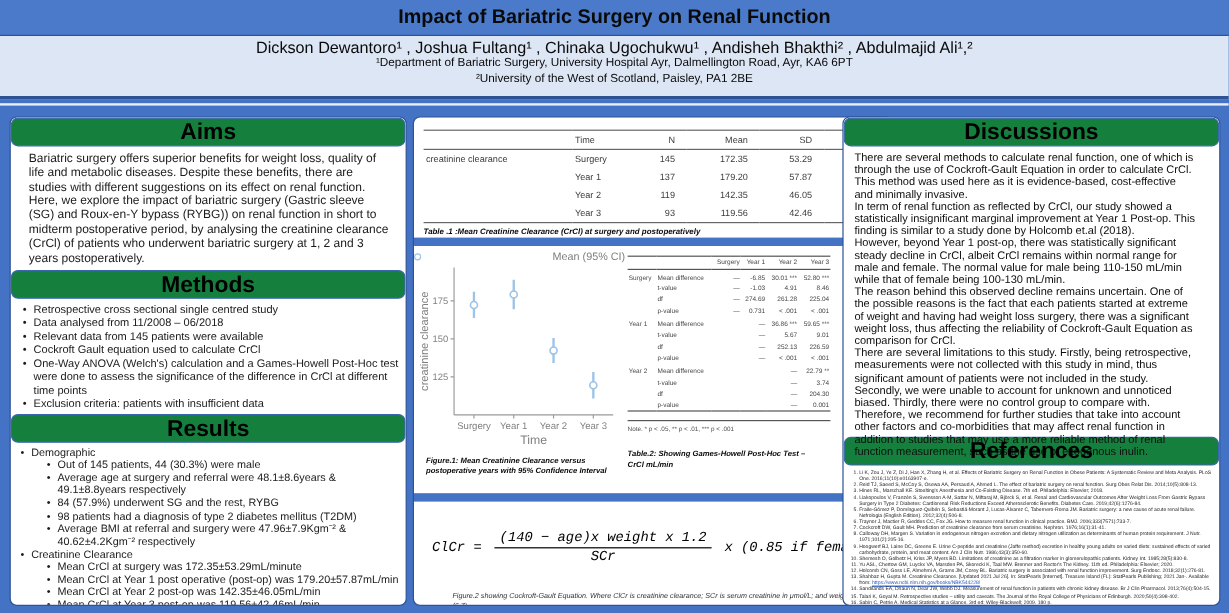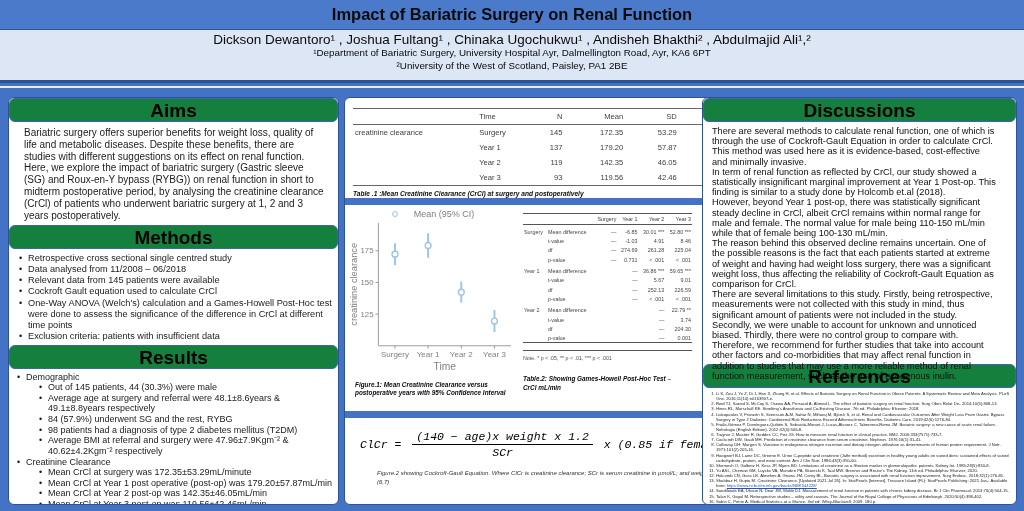--- a/index.html
+++ b/index.html
@@ -38,37 +38,37 @@
   .divider{height:7px;background:#4472c4}
   table.t1{width:100%;border-collapse:collapse;font-size:7.6px;color:#3c3c3c}
   table.t1 th{font-weight:normal;color:#3f3f3f;text-align:left;padding:3px 2px;border-top:1px solid #666;border-bottom:1px solid #666}
   table.t1 td{padding:3px 2px}
   table.t1 tr:last-child td{border-bottom:1px solid #666}
   table.t1 .num{text-align:right;padding-right:10px}
   .t1-caption{font-size:6.6px;font-weight:bold;font-style:italic;margin-top:4px;color:#0a0a0a}
 
   .mid-sectionB{height:206px;display:flex}
   .figblock{width:176px;padding-top:4px;display:flex;flex-direction:column}
-  .legend-row{display:flex;align-items:center;justify-content:center;gap:16px;font-size:9px;color:#7f7f7f;}
+  .legend-row{display:flex;align-items:center;justify-content:space-between;gap:16px;font-size:9px;color:#7f7f7f;}
   .legend-circle{width:6px;height:6px;border:1.2px solid #9dc3e6;border-radius:50%;background:#fff;display:inline-block}
   #chart-svg{display:block;margin:0 auto}
   .fig1-caption{font-size:6.4px;font-weight:bold;font-style:italic;color:#0a0a0a;padding:4px 8px 0 10px;line-height:1.3}
   .t2block{width:177px;padding:8px 6px 0 2px}
   table.t2{width:100%;border-collapse:collapse;font-size:5.4px;color:#474747}
   table.t2 th{font-weight:normal;text-align:left;padding:2px 1px;border-top:1.3px solid #555;border-bottom:1px solid #555;color:#3f3f3f}
   table.t2 td{padding:1.6px 1px}
   table.t2 .num{text-align:right}
   table.t2 tr.gstart td{padding-top:4px}
   table.t2 tbody{border-bottom:1px solid #555}
   .t2-note{font-size:5.3px;color:#4f4f4f;margin-top:7px;border-top:1px solid #555;padding-top:4px}
   .t2-caption{font-size:6.4px;font-weight:bold;font-style:italic;color:#0a0a0a;margin-top:14px;line-height:1.3;padding-right:14px}
 
   .mid-sectionC{height:88px}
   .formula{font-family:Liberation Mono, monospace;font-style:italic;font-size:11.5px;text-align:center;margin-top:12px;color:#000}
-  .frac{display:inline-block;text-align:center;vertical-align:middle;margin:0 4px}
+  .frac{display:inline-block;text-align:center;vertical-align:middle;margin:12px 4px}
   .frac .num{border-bottom:1px solid #000;padding:0 4px 1px 4px;display:block}
   .frac .den{display:block;padding-top:1px}
   .fig2-caption{font-size:6px;font-style:italic;color:#333;padding:10px 18px 0 32px;line-height:1.5}
 
   
   .disc{height:242px;padding:4px 20px 0 9px;font-size:9.2px;line-height:1.11;color:#0e0e0e}
   #references-list{padding:3px 5px 0 13px;font-size:4.2px;line-height:1.22;color:#1c1c1c;list-style:decimal}
   .reflink{color:#2255bb;text-decoration:underline}
 </style>
 </head>

